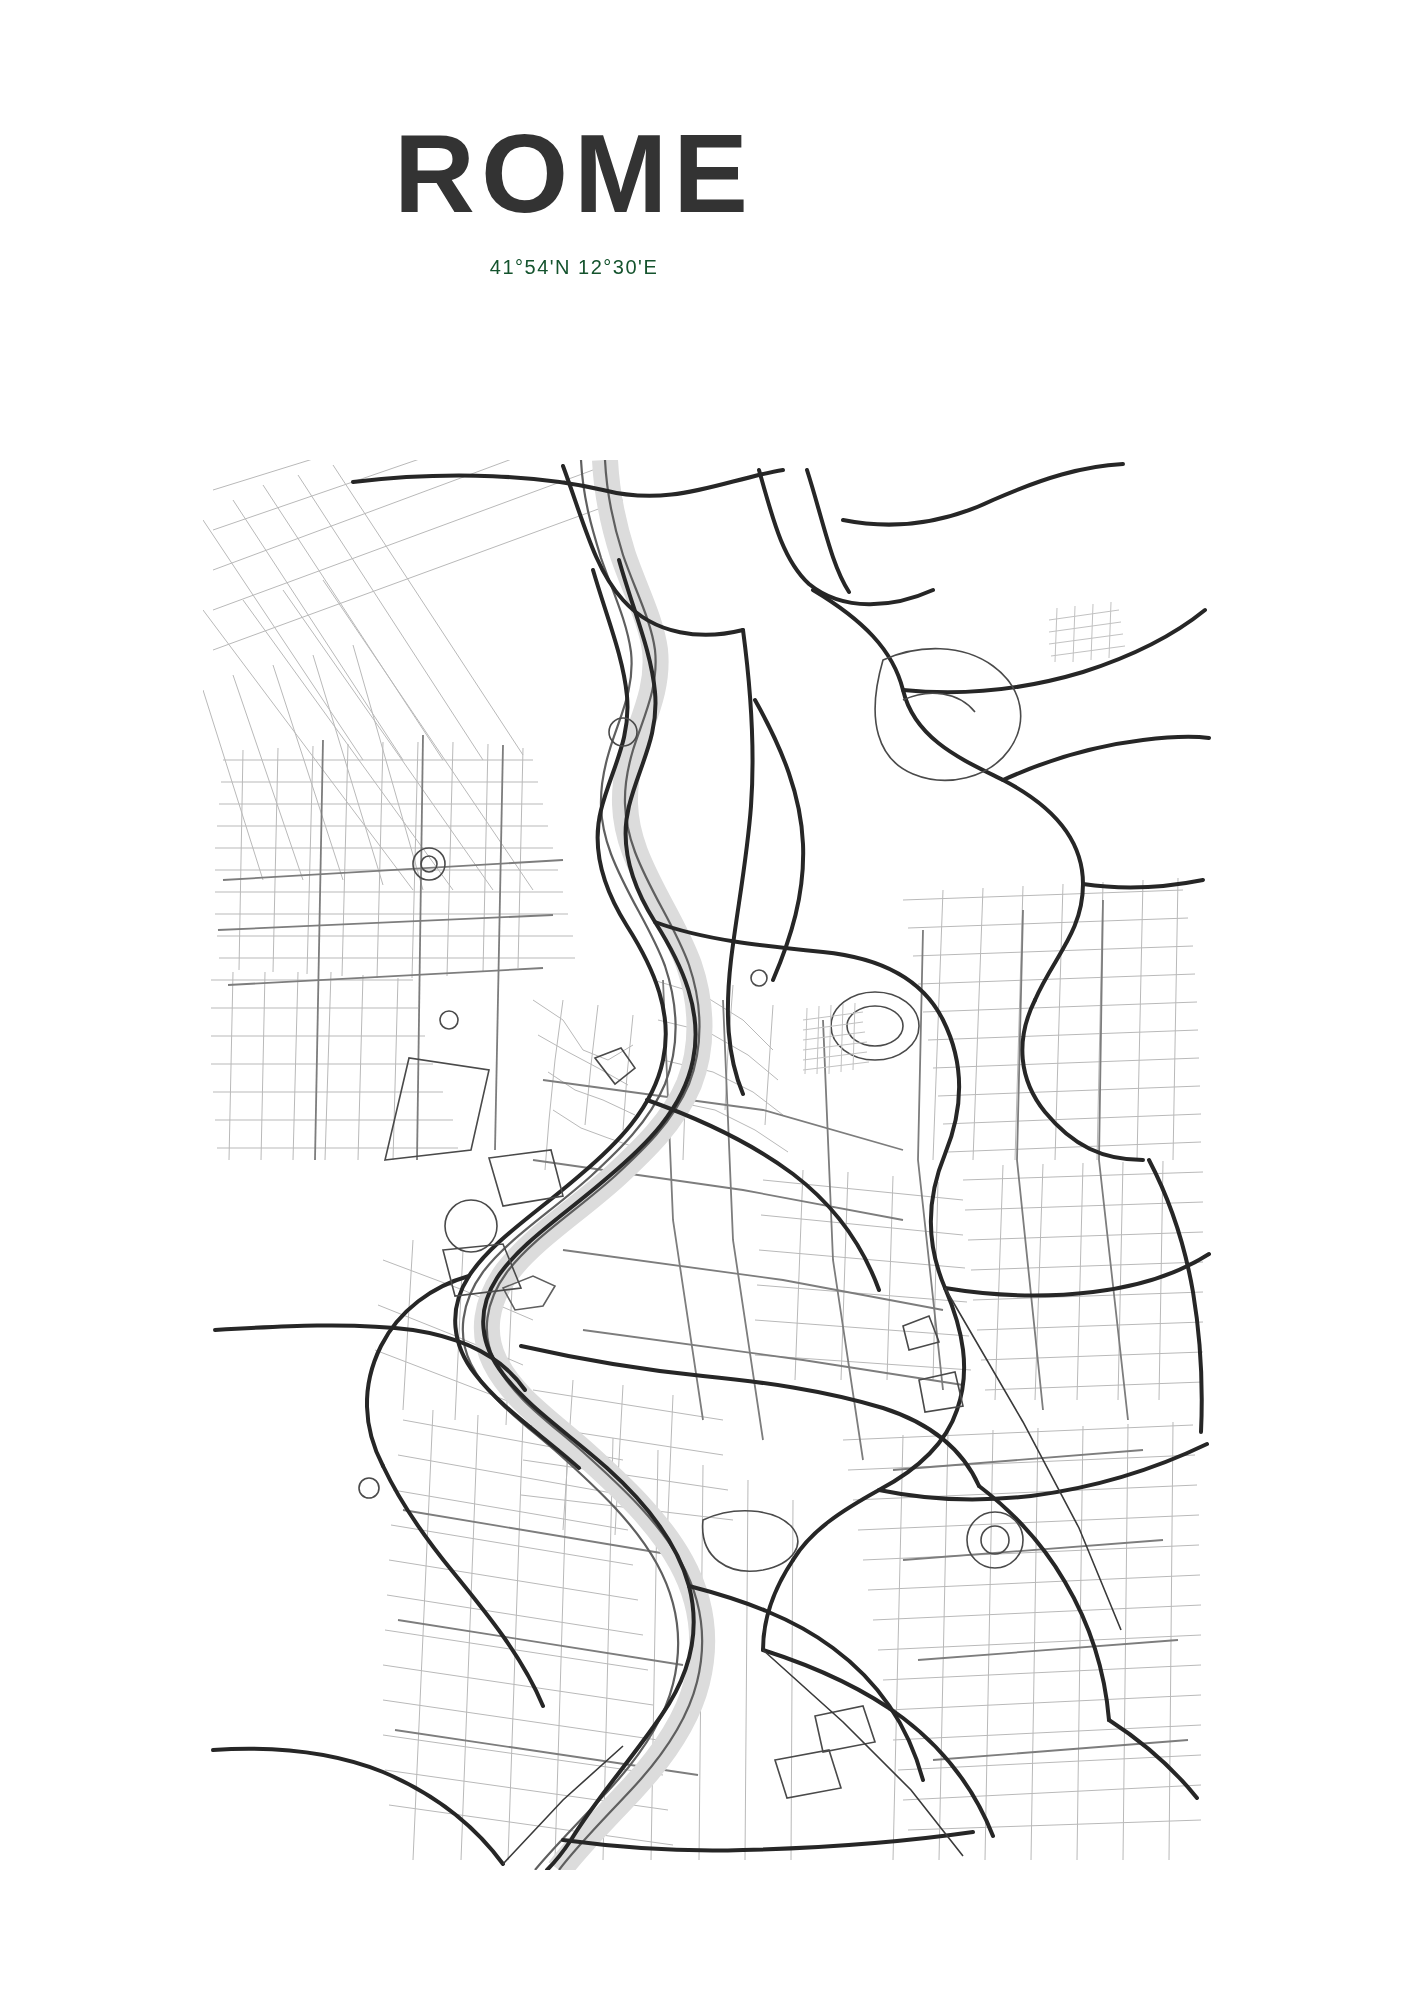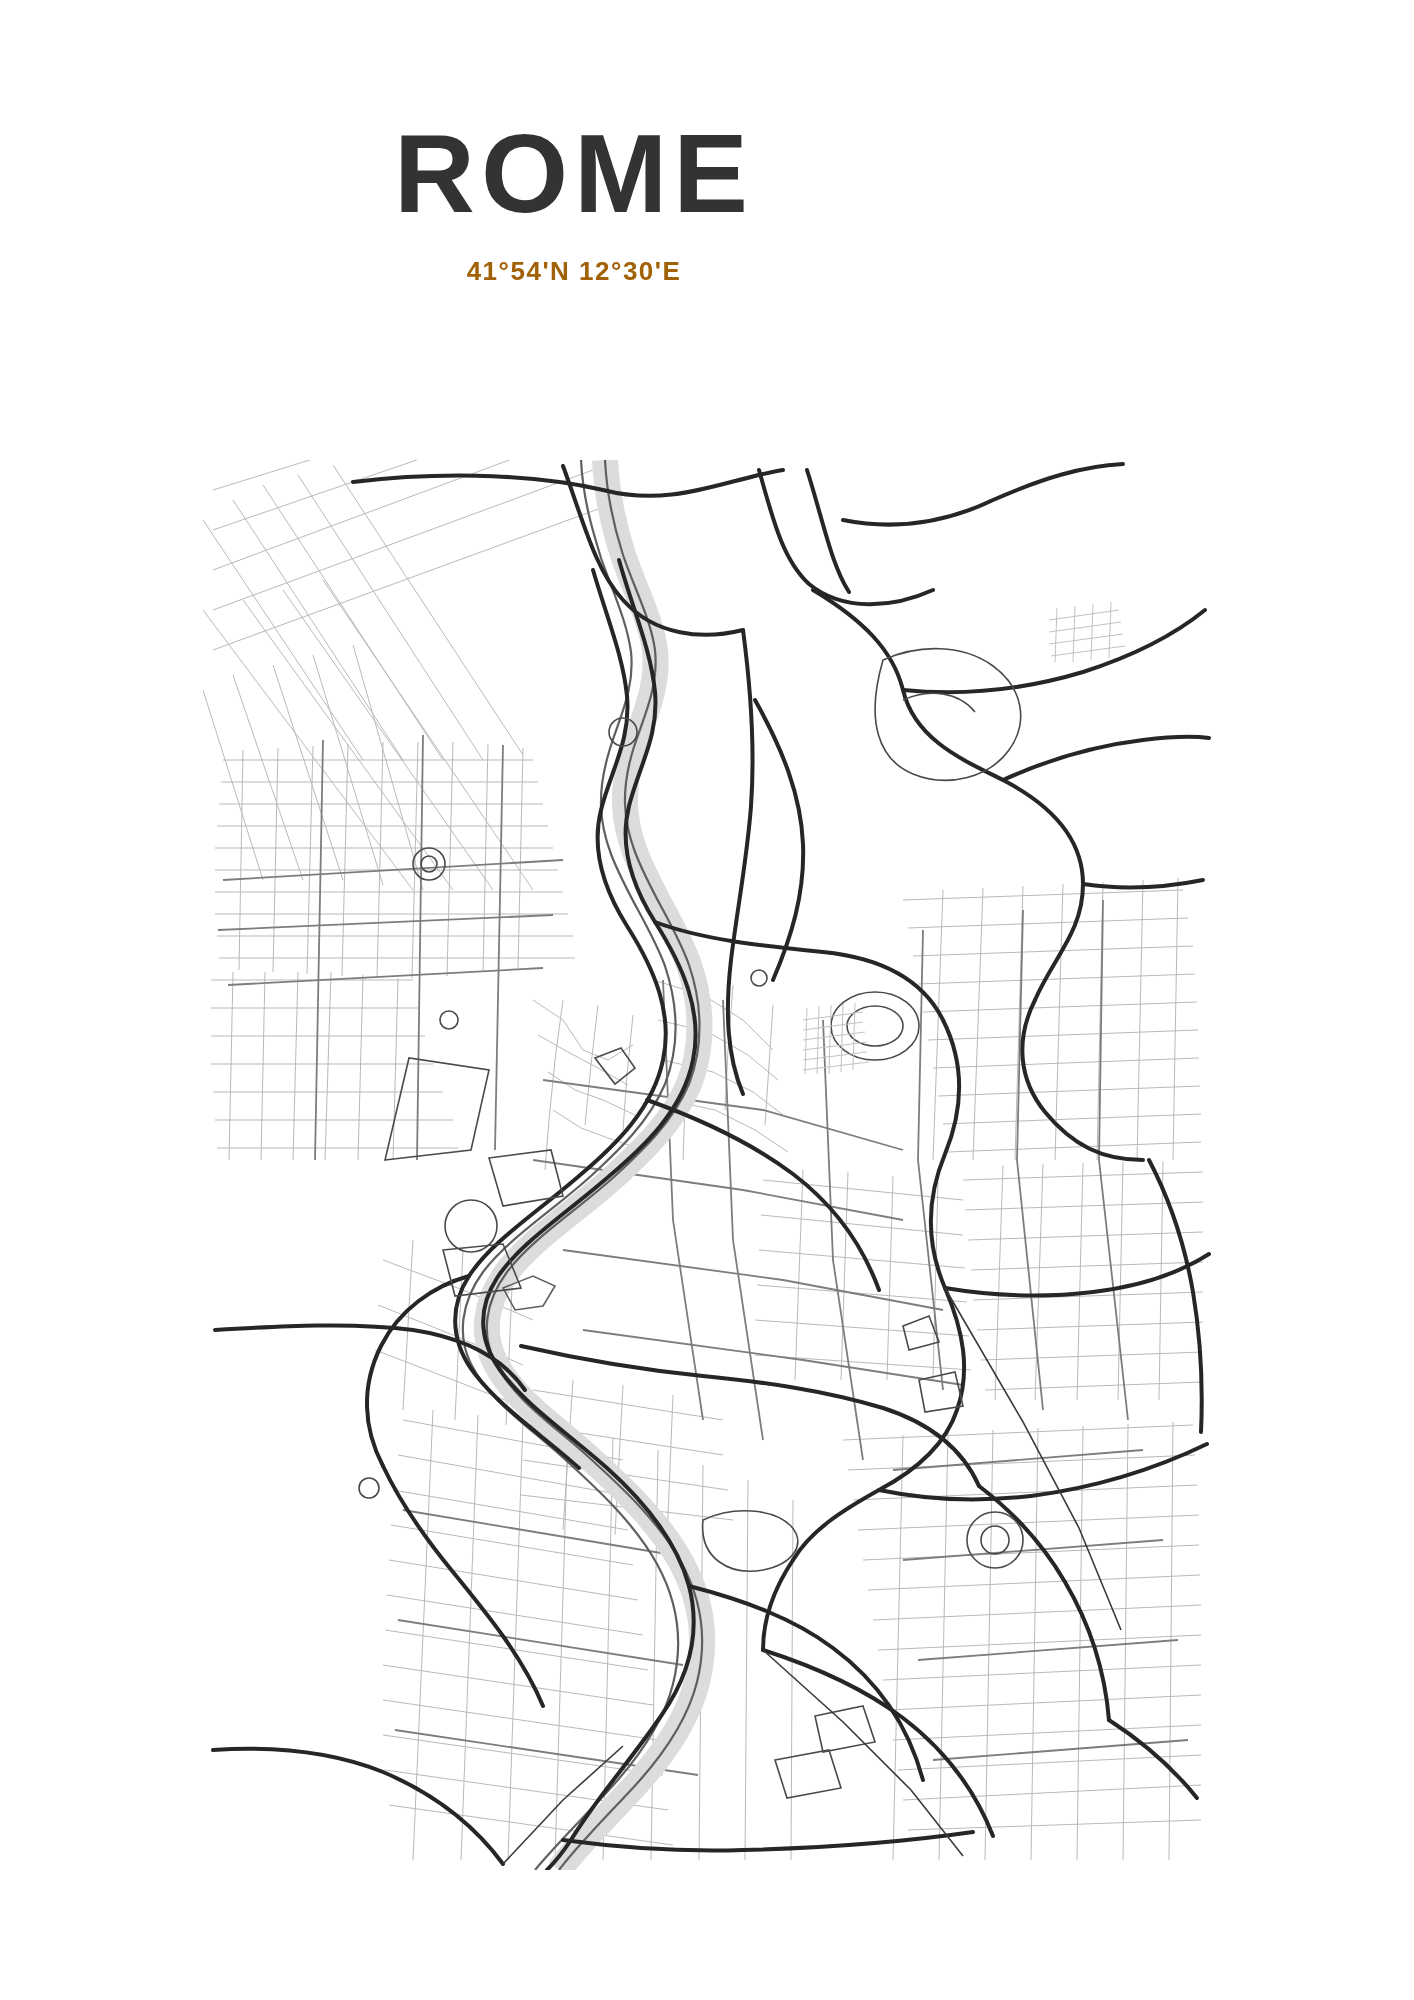--- a/index.html
+++ b/index.html
@@ -39,24 +39,24 @@
   }
   .country-title {
     font-size: 46px;
     font-weight: 400;
     letter-spacing: 7px;
     color: #4a4a4a;
     margin: 62px 0 0 0;
     font-family: "Liberation Sans", sans-serif;
   }
   .coords {
-    font-size: 26px;
-    font-weight: 700;
+    font-size: 20px;
+    font-weight: 400;
     letter-spacing: 1.5px;
-    color: #a16207;
+    color: #14532d;
     margin: 26px 0 0 0;
     font-family: "Liberation Sans", sans-serif;
   }
   .map-frame {
     position: absolute;
     left: 203px;
     top: 460px;
     width: 1008px;
     height: 1410px;
     overflow: hidden;

